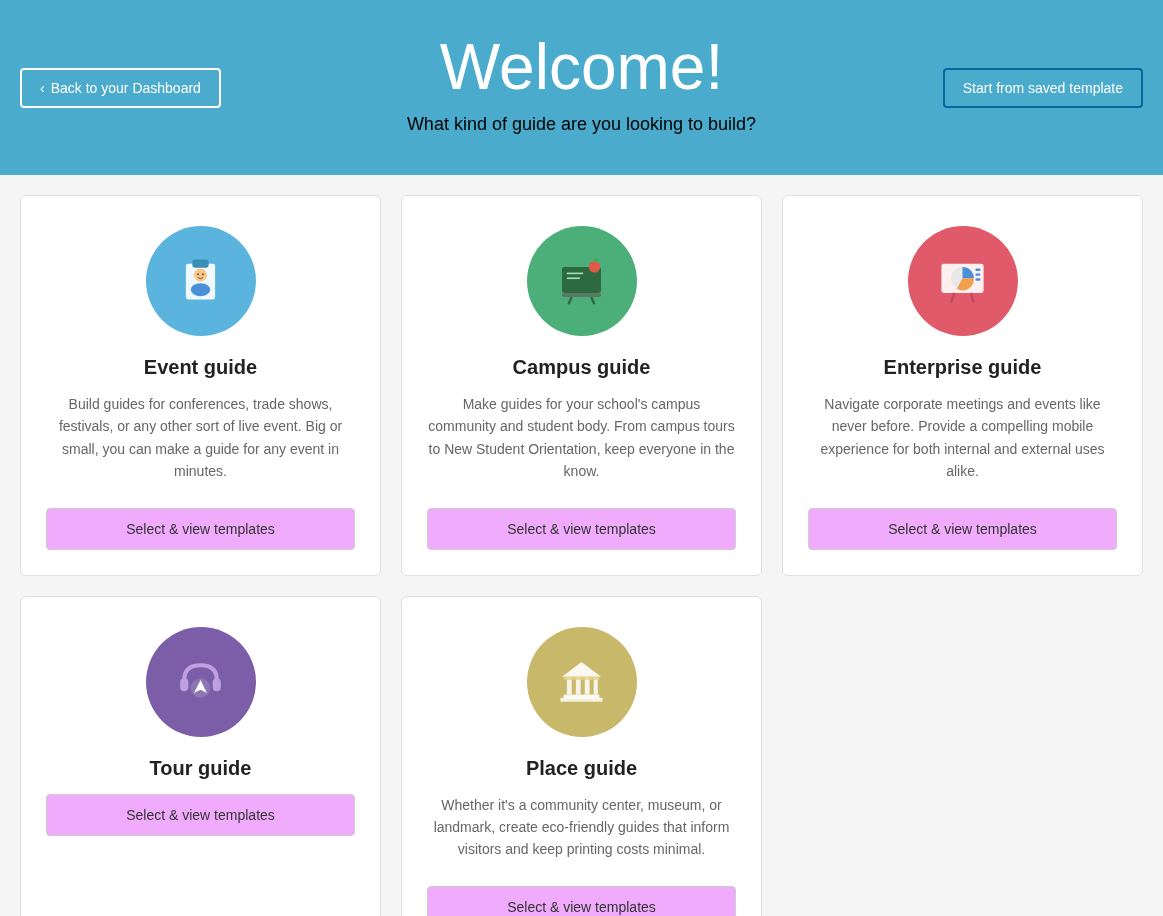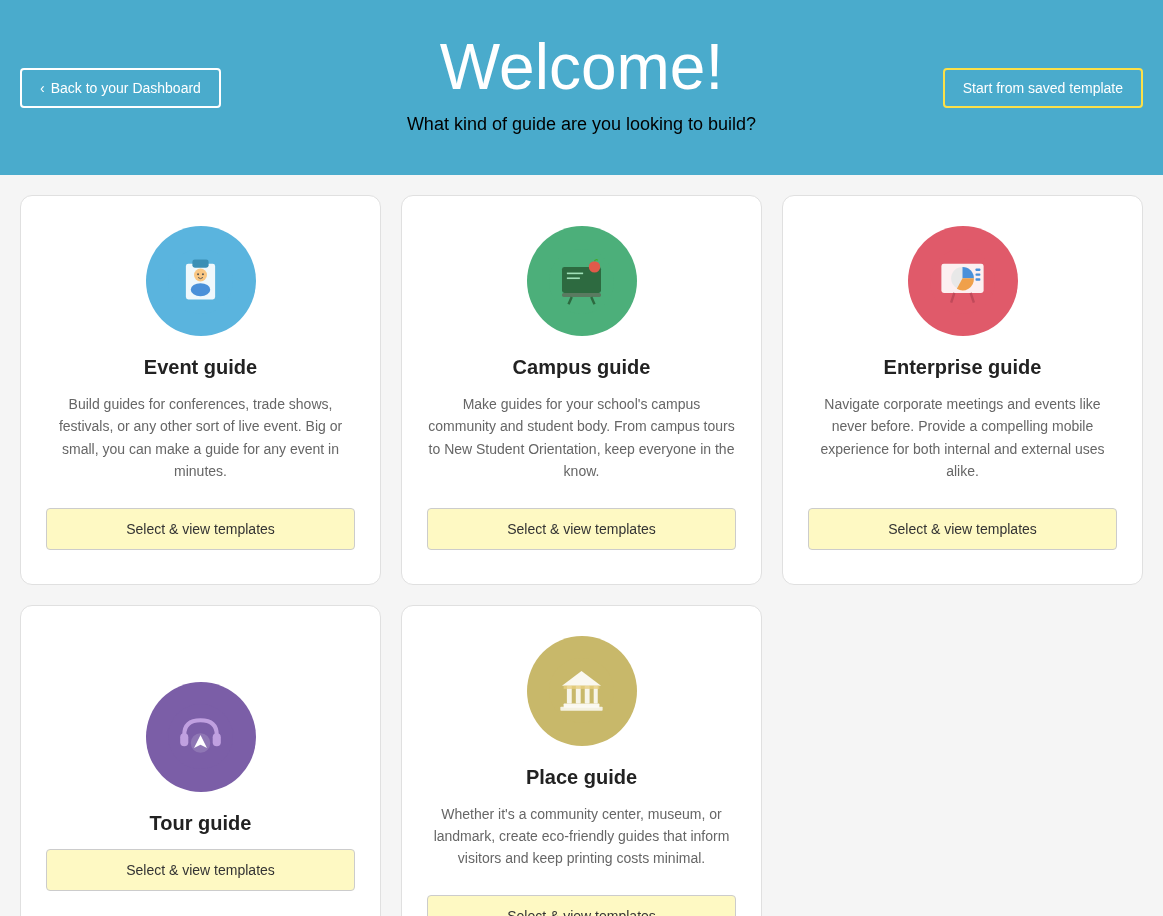--- a/index.html
+++ b/index.html
@@ -38,47 +38,46 @@
       display: flex;
       align-items: center;
       gap: 6px;
     }
     .start-template-btn {
       position: absolute;
       right: 20px;
       top: 50%;
       transform: translateY(-50%);
       background: transparent;
-      border: 2px solid #fde047;
+      border: 2px solid #0369a1;
       color: #fff;
       padding: 10px 18px;
       border-radius: 4px;
       cursor: pointer;
       font-size: 14px;
     }
 
     
     .grid {
       max-width: 1163px;
       margin: 0 auto;
       padding: 20px;
       display: grid;
       grid-template-columns: repeat(3, 1fr);
       gap: 20px;
     }
     .card {
       background: #fff;
       border: 1px solid #e0e0e0;
-      border-radius: 12px;
-      padding: 30px 25px 34px;
+      border-radius: 6px;
+      padding: 30px 25px 25px;
       display: flex;
       flex-direction: column;
       align-items: center;
       text-align: center;
-      justify-content: center;
     }
     .card-icon {
       width: 110px;
       height: 110px;
       border-radius: 50%;
       margin-bottom: 20px;
       display: flex;
       align-items: center;
       justify-content: center;
       font-size: 50px;
@@ -94,21 +93,21 @@
       font-size: 14px;
       color: #666;
       line-height: 1.6;
       flex: 1;
       margin-bottom: 25px;
     }
     .card-btn {
       width: 100%;
       padding: 12px;
       border: 1px solid #ccc;
-      background: #fef9c3;
+      background: #f0abfc;
       color: #333;
       font-size: 14px;
       border-radius: 4px;
       cursor: pointer;
       font-weight: 500;
     }
 
     
     .grid-bottom {
       max-width: 1163px;

